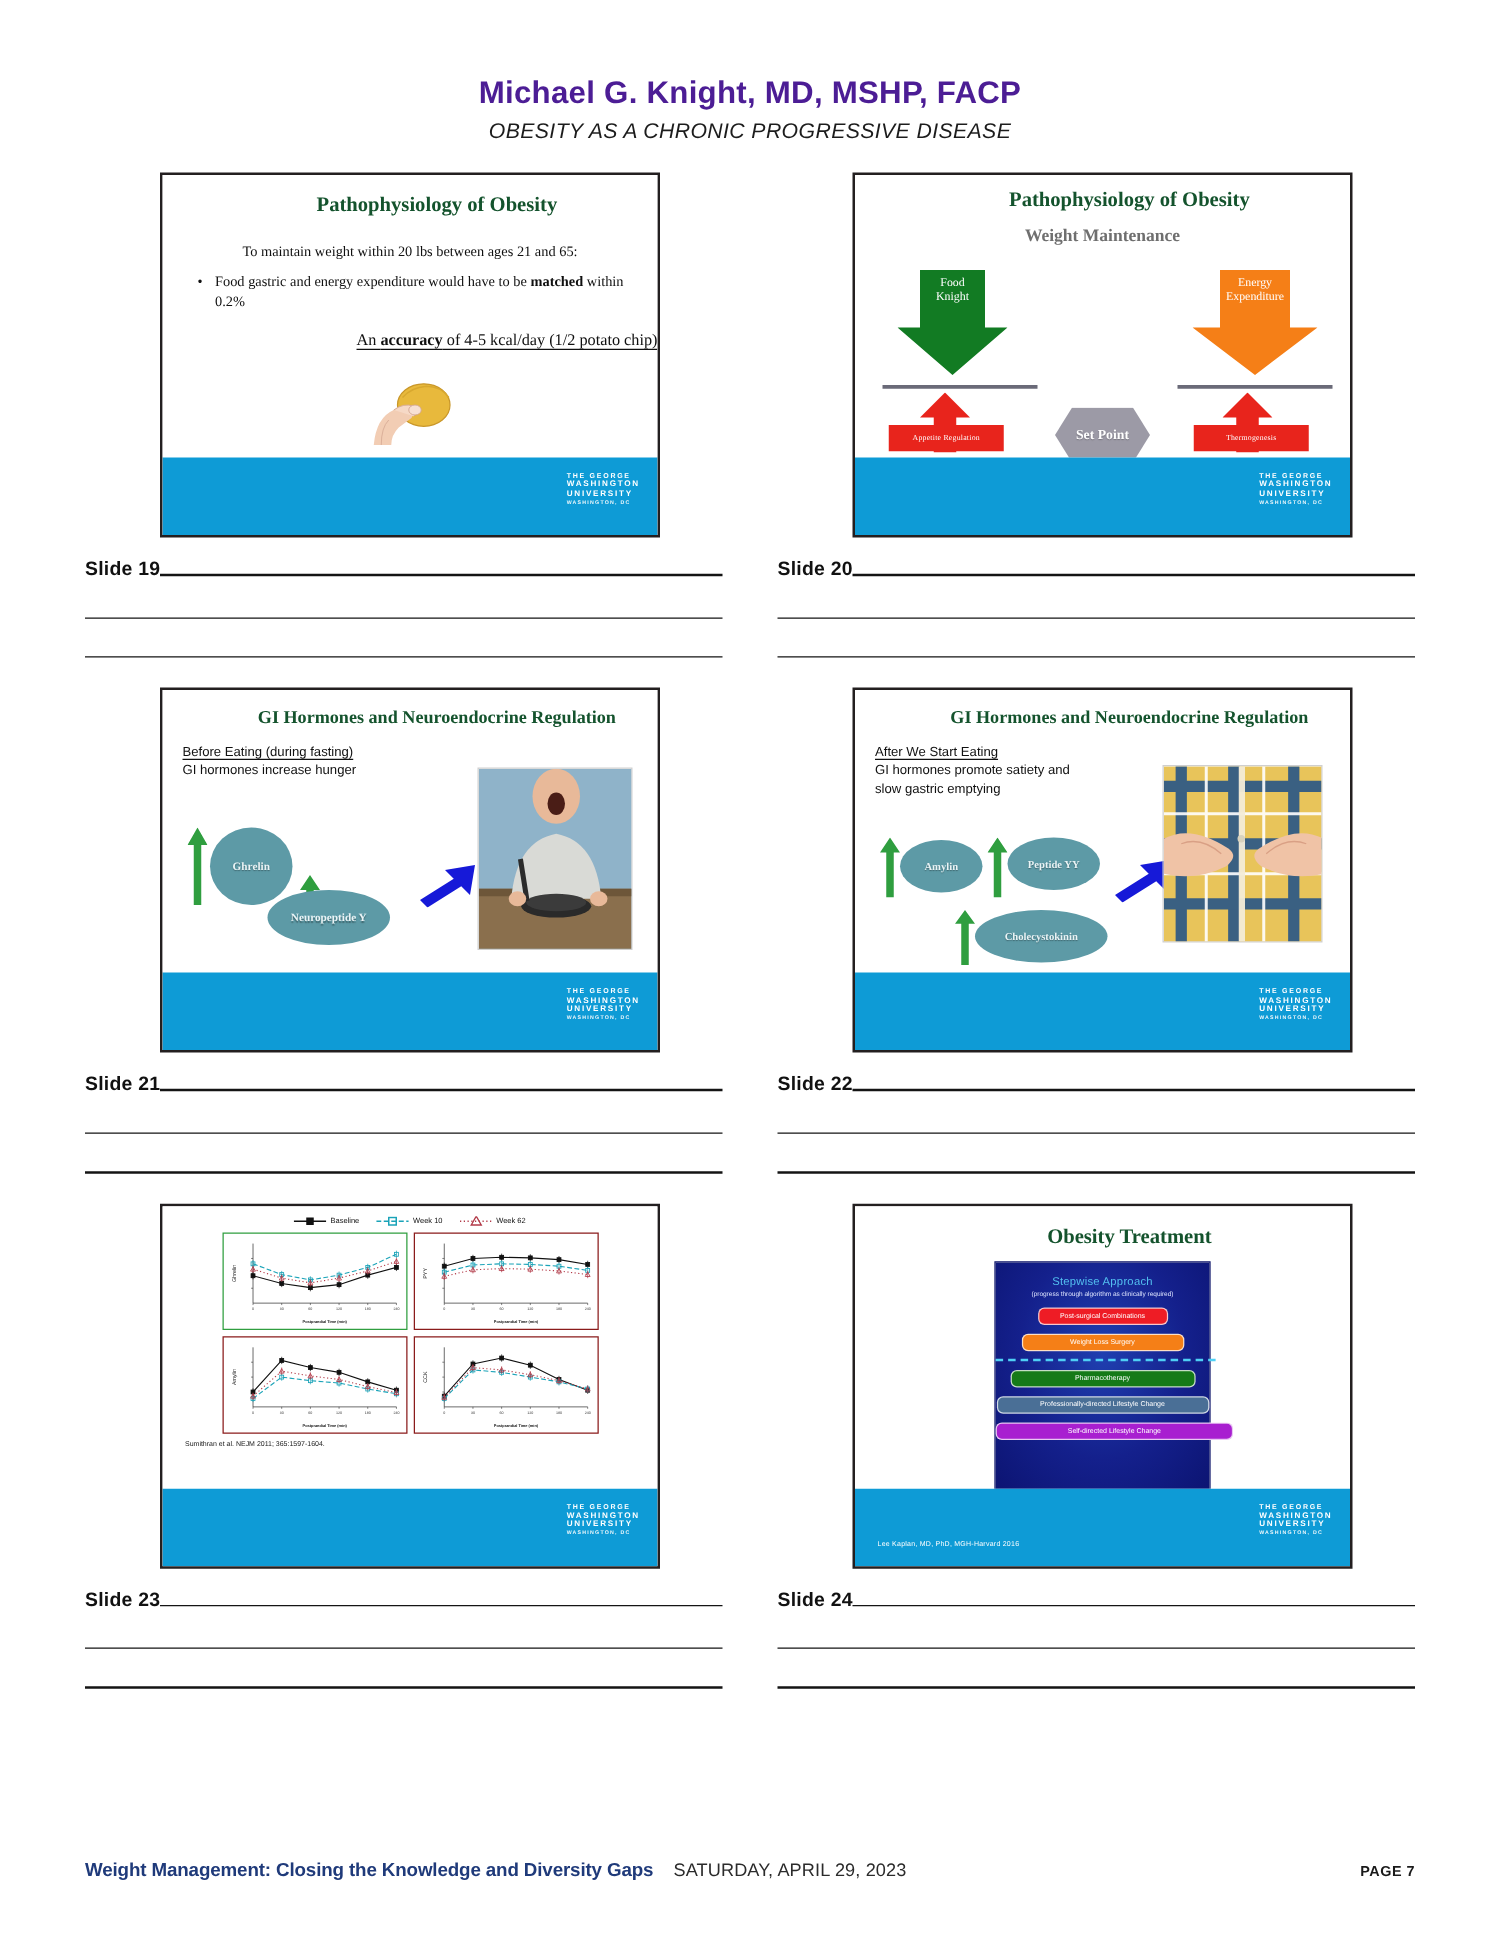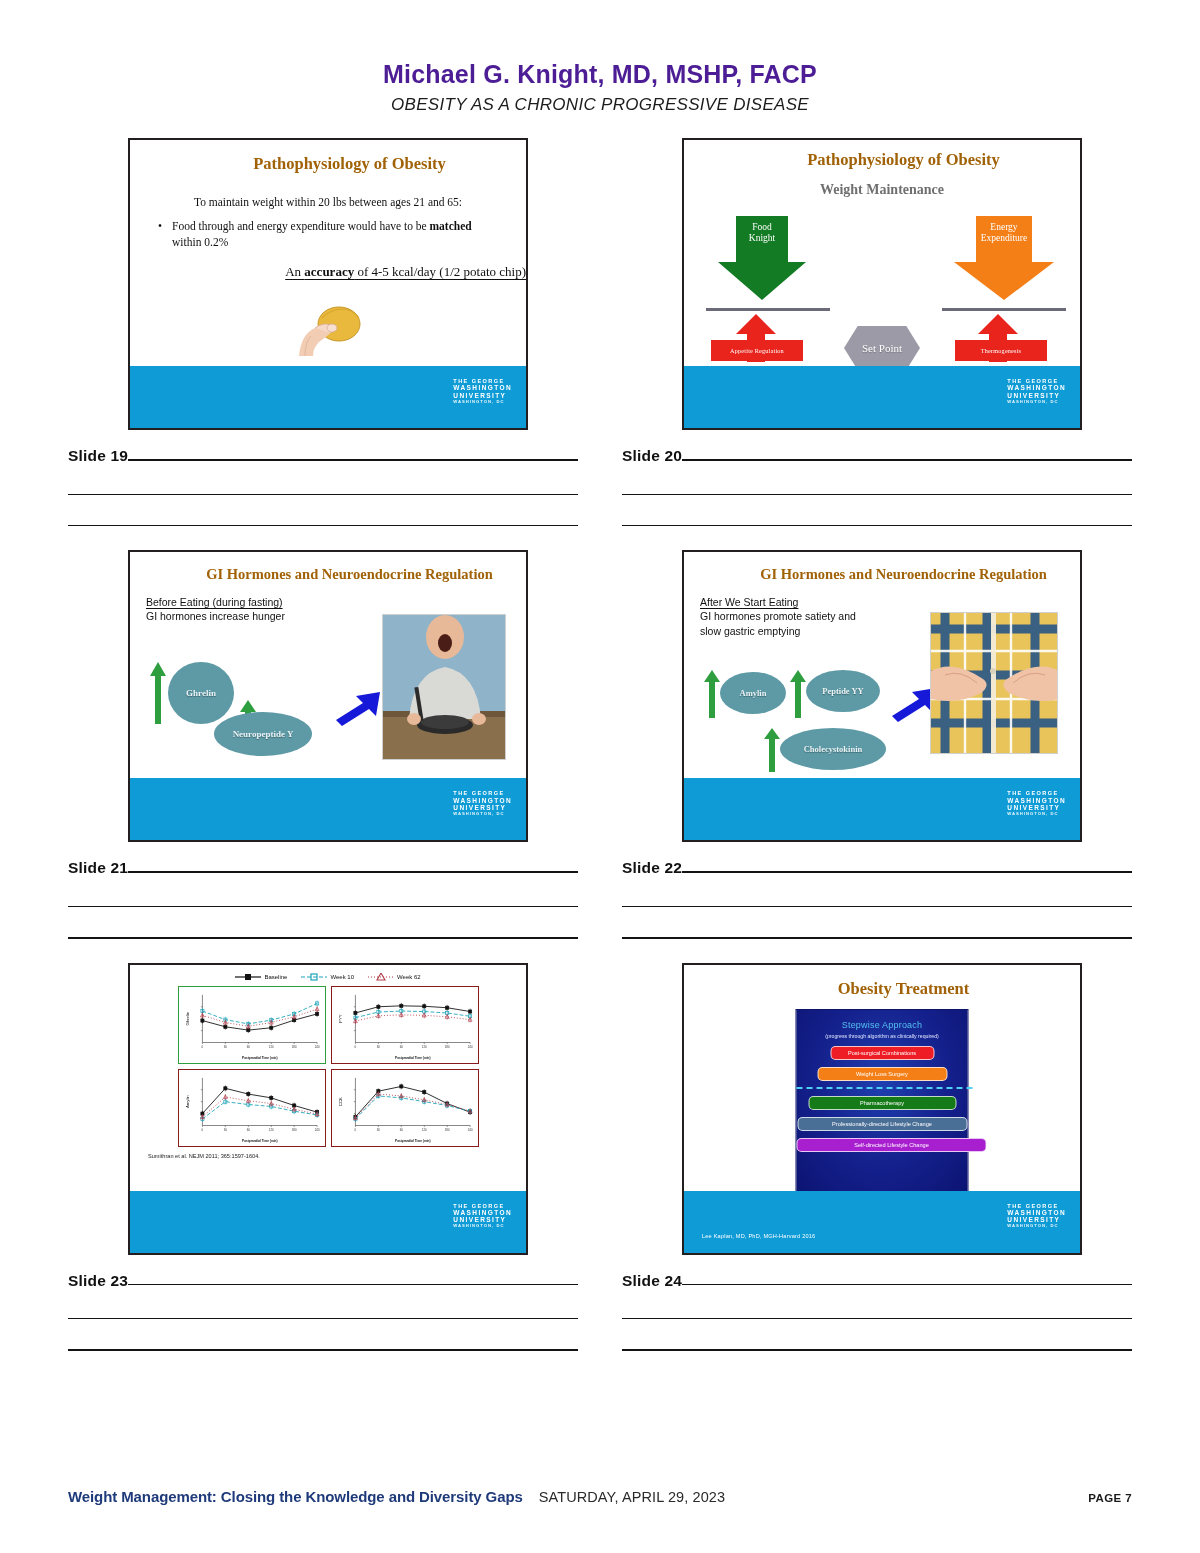--- a/index.html
+++ b/index.html
@@ -43,21 +43,21 @@
   }
   .gw-logo .l1 { font-size:5.6px; }
   .gw-logo .l4 { font-size:4.2px; letter-spacing:1px; opacity:.92; margin-top:1px; }
   .slide-credit {
     position:absolute; left:18px; bottom:14px; color:#ffffff;
     font-size:5.6px; letter-spacing:.2px;
   }
 
   .slide-title {
     text-align:center; font-family:"Liberation Serif", serif; font-weight:bold;
-    color:#a16207; font-size:16.5px; padding-top:14px;padding-left:43px;
+    color:#14532d; font-size:16.5px; padding-top:14px;padding-left:43px;
   }
   .slide-title.sm { font-size:14.5px; }
   .slide-title.tight { padding-top:10px; }
 
   
   .s19-lead {
     font-family:"Liberation Serif", serif; font-size:11.5px; color:#101010;
     text-align:center; margin-top:22px;
   }
   .s19-bullet {
@@ -96,21 +96,21 @@
   .arrow-up { position:absolute; width:40px; height:48px; }
   .redbar {
     position:absolute; height:21px; background:#e8241c;
     color:#fff; font-family:"Liberation Serif", serif; font-size:6.2px;
     display:flex; align-items:center; justify-content:center; letter-spacing:.2px;
   }
   .setpoint {
     position:absolute; width:76px; height:44px; background:#9c9aa6;
     clip-path:polygon(18% 0,82% 0,100% 50%,82% 100%,18% 100%,0 50%);
     display:flex; align-items:center; justify-content:center;
-    color:#ffffff; font-family:"Liberation Serif", serif; font-weight:normal; font-size:11px;
+    color:#ffffff; font-family:"Liberation Serif", serif; font-weight:bold; font-size:11px;
     text-shadow:0 1px 1px rgba(0,0,0,.25);
   }
 
   
   .gi-head { margin:12px 0 0 16px; font-size:10.5px; color:#111; line-height:1.35; }
   .gi-head .u { text-decoration:underline; text-underline-offset:2px; }
   .hormone-oval {
     position:absolute; background:#5d9aa6; border-radius:50%;
     display:flex; align-items:center; justify-content:center;
     color:#eaf4f6; font-family:"Liberation Serif", serif; font-weight:bold;
@@ -200,21 +200,21 @@
 
   <div class="slide-row">
 
     <div class="slide-cell">
       <div class="slide-frame">
         <div class="slide-inner">
           <div class="slide-body">
             <div class="slide-title">Pathophysiology of Obesity</div>
             <div class="s19-lead">To maintain weight within 20 lbs between ages 21 and 65:</div>
             <div class="s19-bullet">
-              <span>Food through and energy expenditure would have to be </span><b>matched</b><span> within 0.2%</span>
+              <span>Food gastric and energy expenditure would have to be </span><b>matched</b><span> within 0.2%</span>
             </div>
             <div class="s19-accuracy">
               <span>An </span><b>accuracy</b><span> of 4-5 kcal/day (1/2 potato chip)</span>
             </div>
 
             <svg class="chip-img" viewBox="0 0 78 60">
               <ellipse cx="50" cy="26" rx="21" ry="17" fill="#e8b93c"></ellipse>
               <ellipse cx="50" cy="26" rx="21" ry="17" fill="none" stroke="#c9972a" stroke-width="1"></ellipse>
               <path d="M33 20 Q40 12 52 11 Q64 11 70 20" fill="none" stroke="#d8a82f" stroke-width="1.2"></path>
               <path d="M10 58 Q12 36 26 30 Q36 26 40 30 Q44 34 38 38 L30 44 Q24 50 24 58 Z" fill="#f2cdb4"></path>

